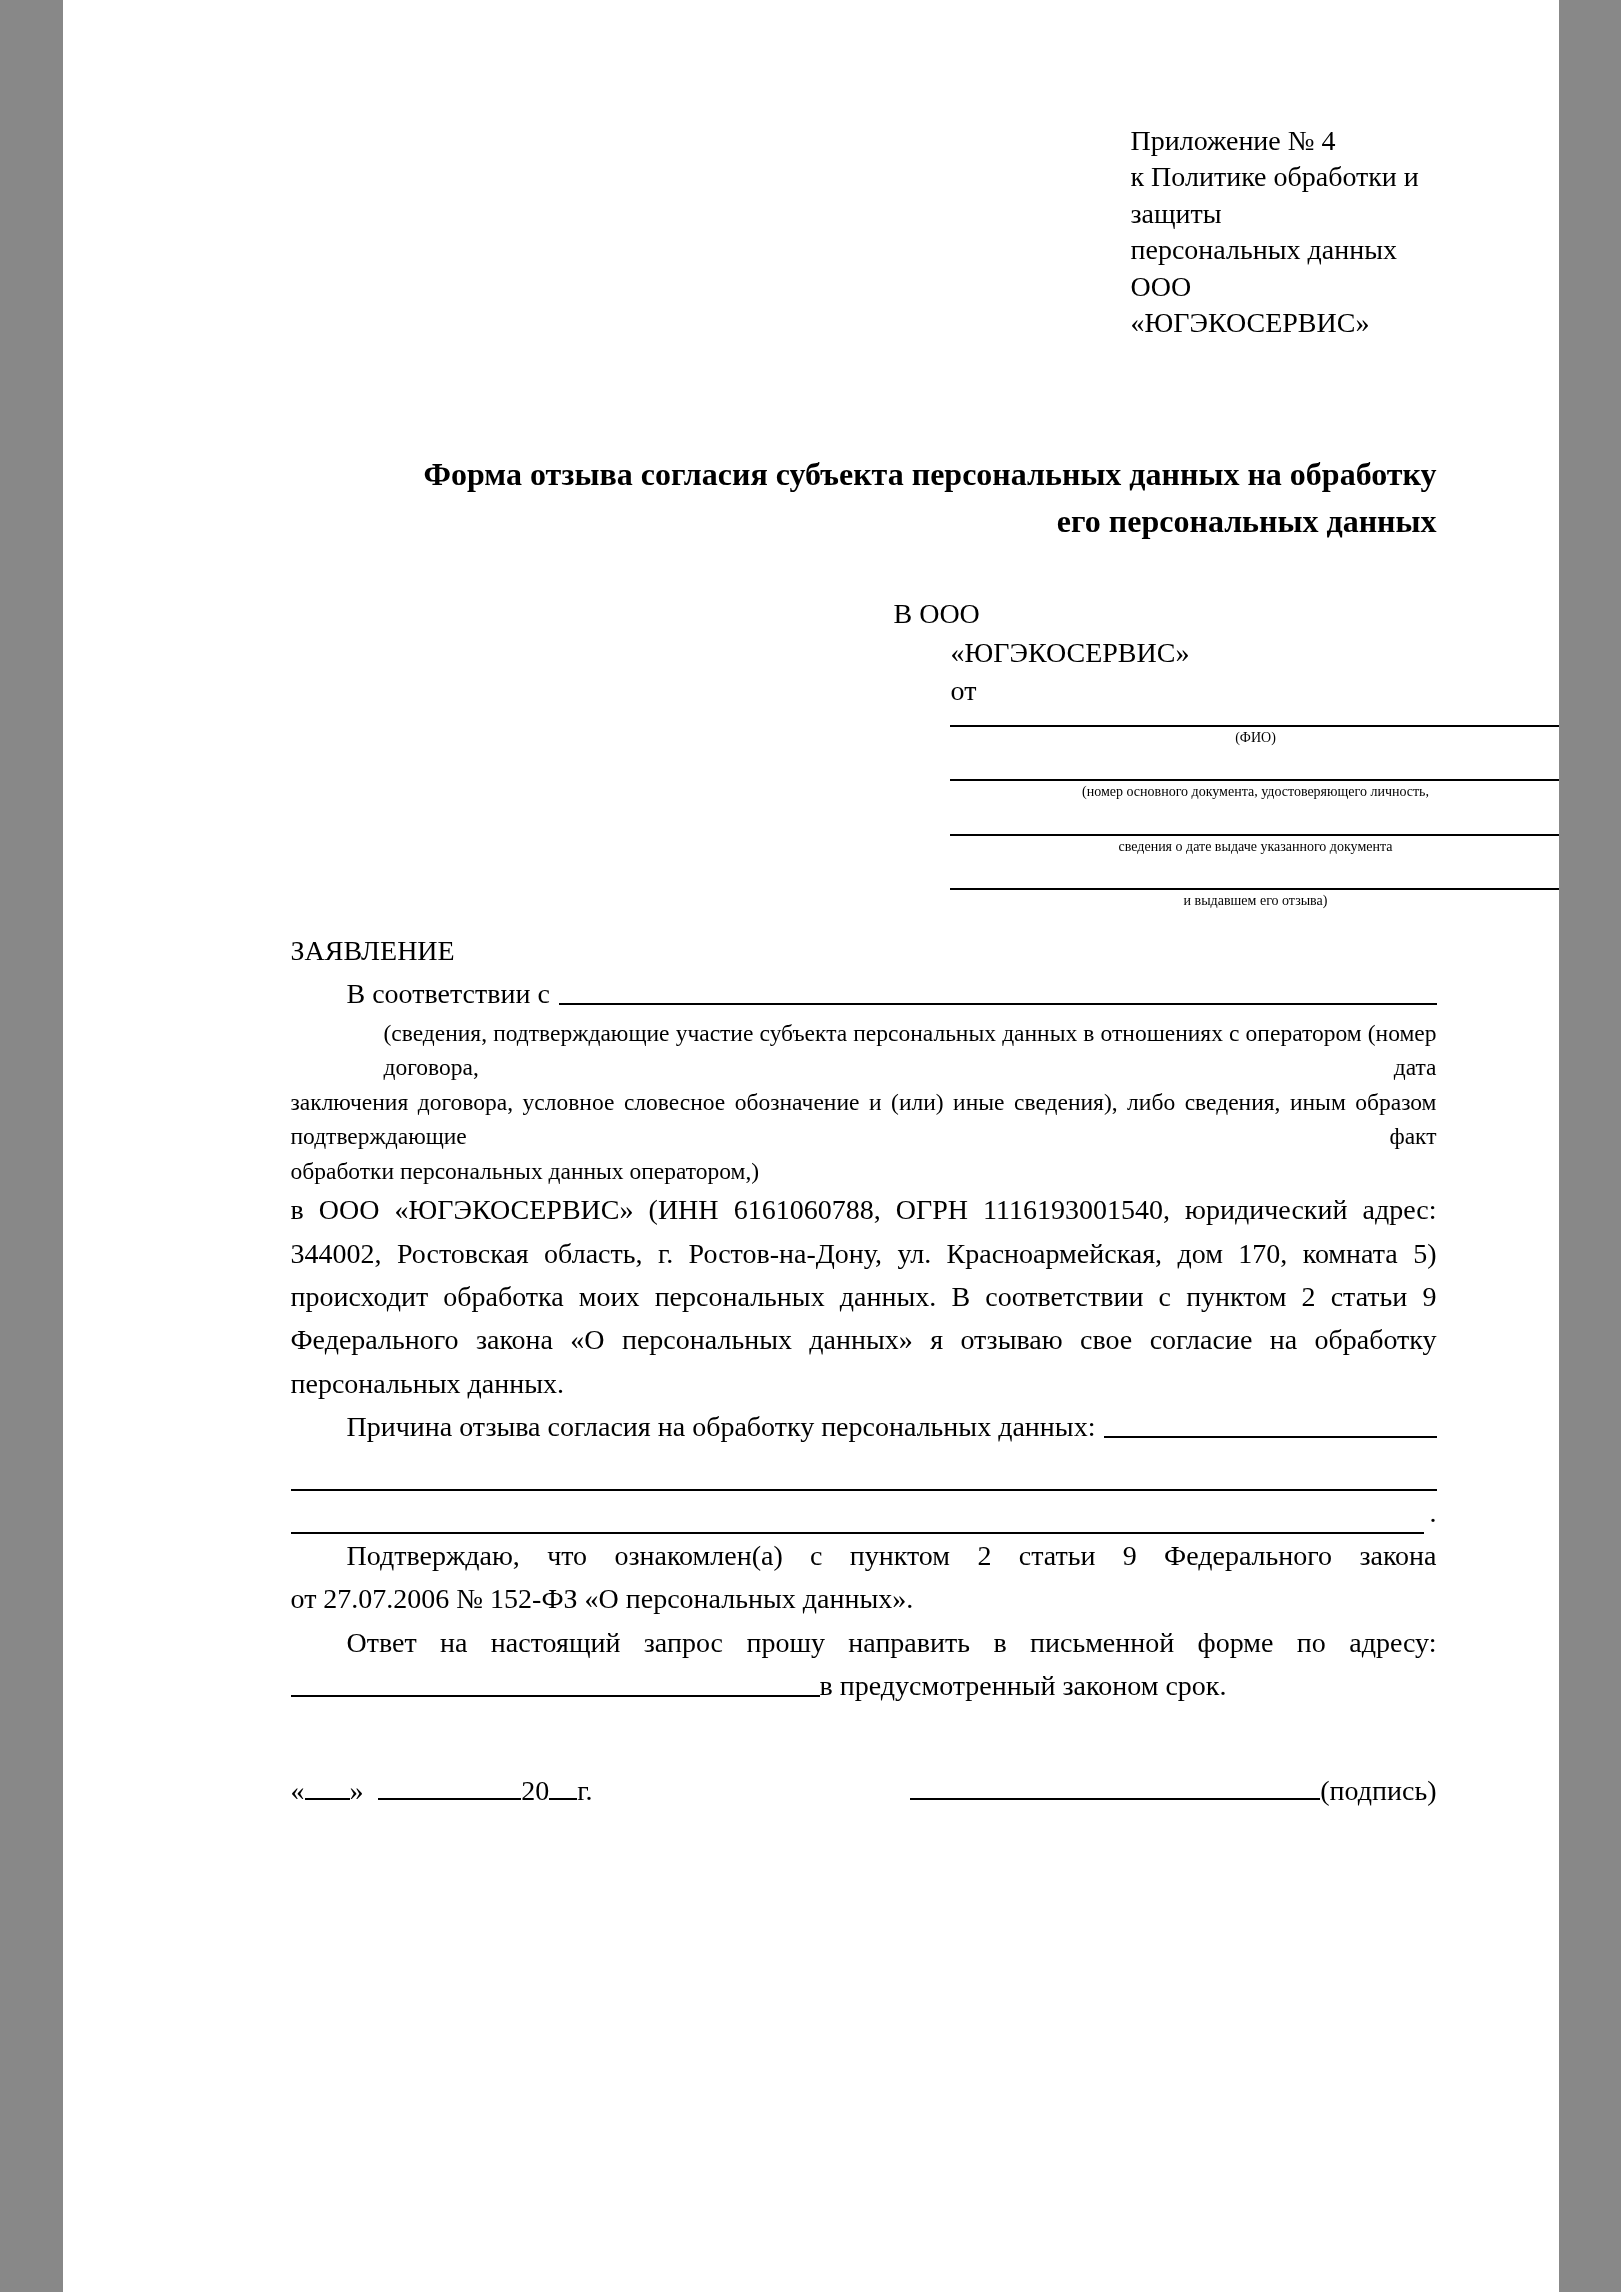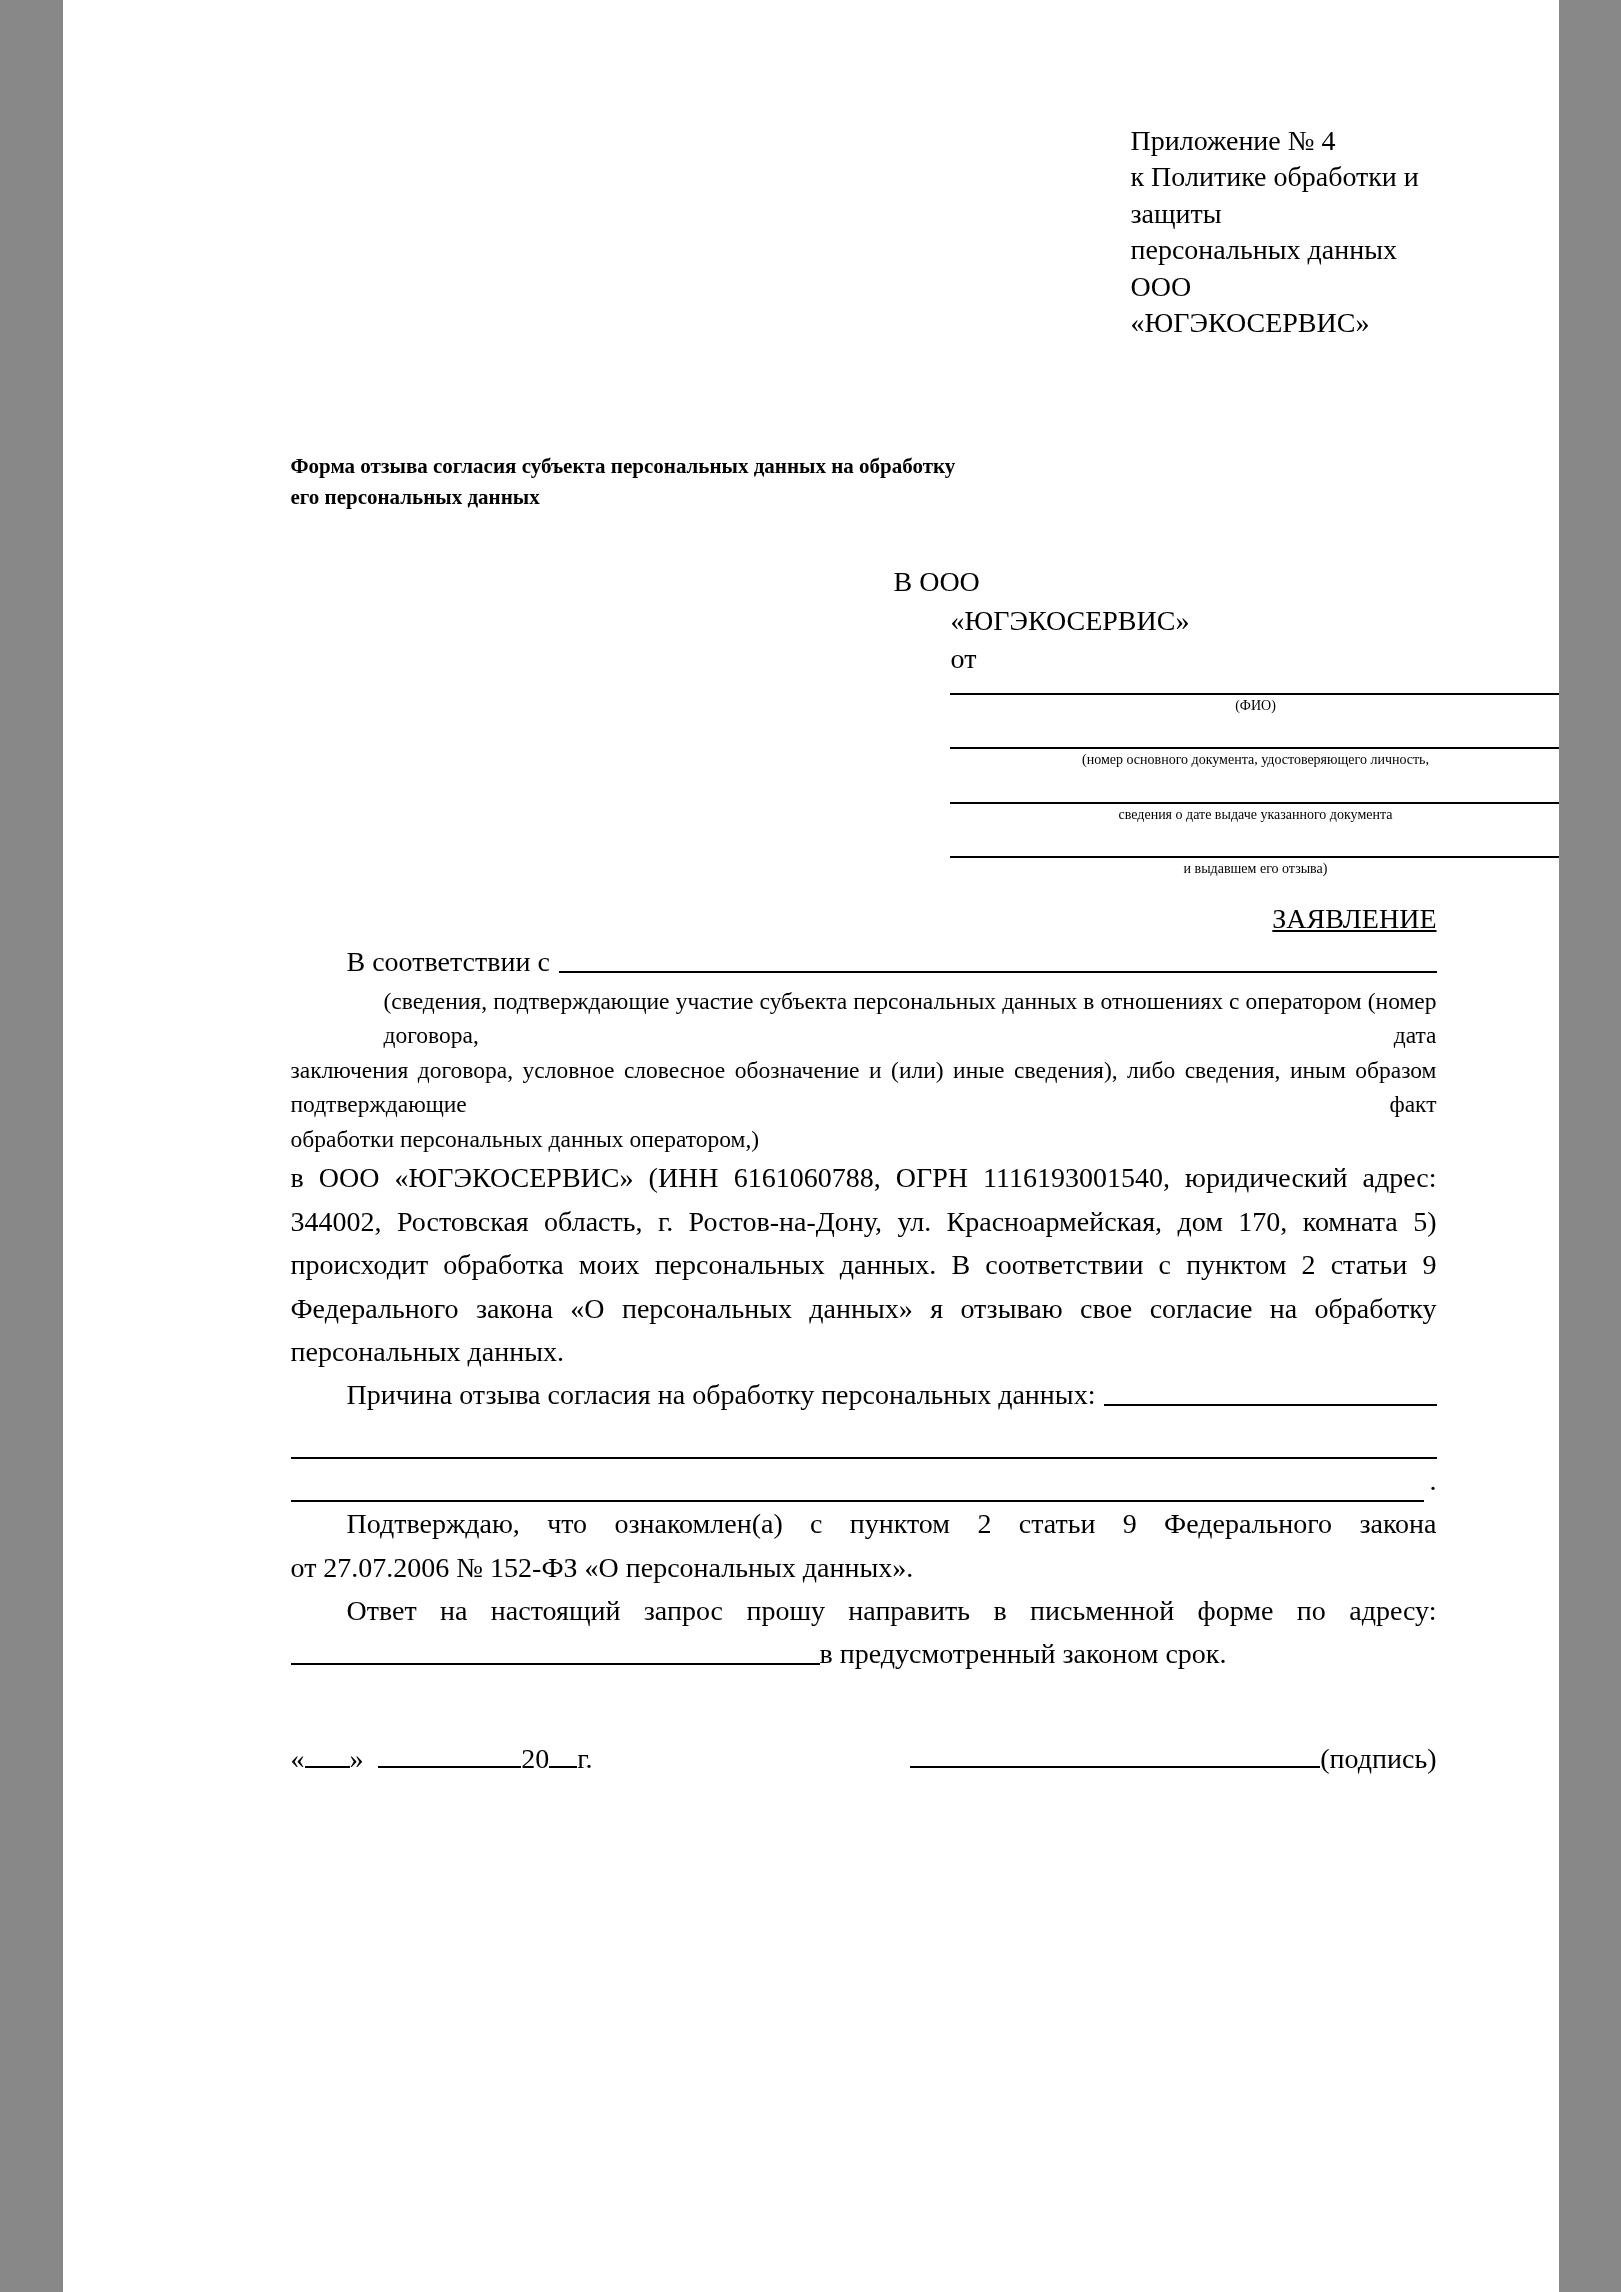--- a/index.html
+++ b/index.html
@@ -20,23 +20,23 @@
 
   
   .header-block {
     margin-left: 840px;
     line-height: 1.3;
   }
 
   
   .doc-title {
     margin-top: 110px;
-    text-align: left;
+    text-align: right;
     font-weight: bold;
-    font-size: 21px;
+    font-size: 32px;
     line-height: 1.45;
   }
 
   
   .addressee {
     margin-top: 51px;
     margin-left: 603px;
     width: 668px;
     line-height: 1.38;
   }
@@ -51,22 +51,21 @@
     text-align: center;
     font-size: 14px;
     line-height: 1.3;
     margin-bottom: 18.6px;
     margin-top: 2px;
   }
 
   
   .statement-heading {
     margin-top: 10px;
-    text-align: right;
-    text-decoration: underline;
+    text-align: left;
   }
   .fill-row { display: flex; }
   .fill {
     flex: 1;
     height: 33px;
     border-bottom: 2px solid #000;
     margin-left: 8.8px;
   }
   .indent1 { padding-left: 56px; }
   .nowrap { white-space: nowrap; }

